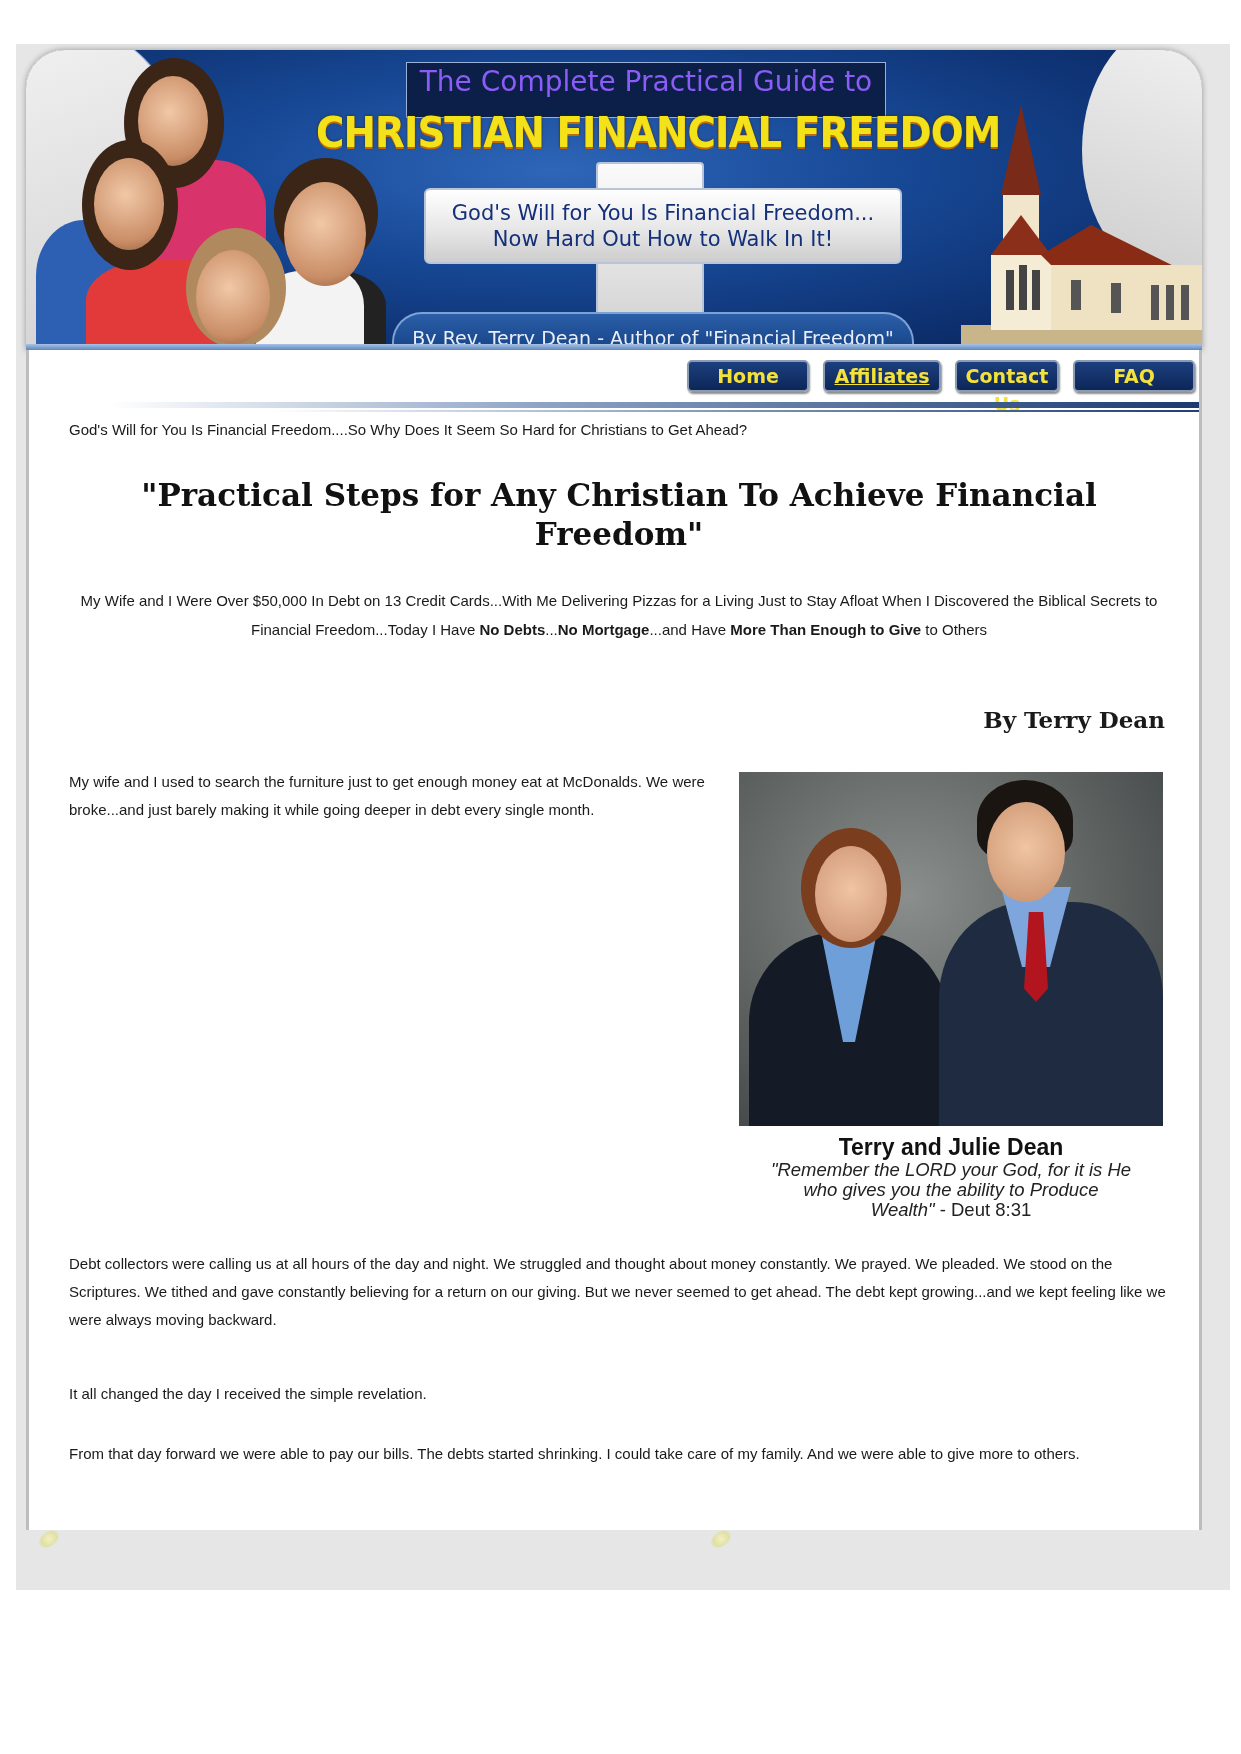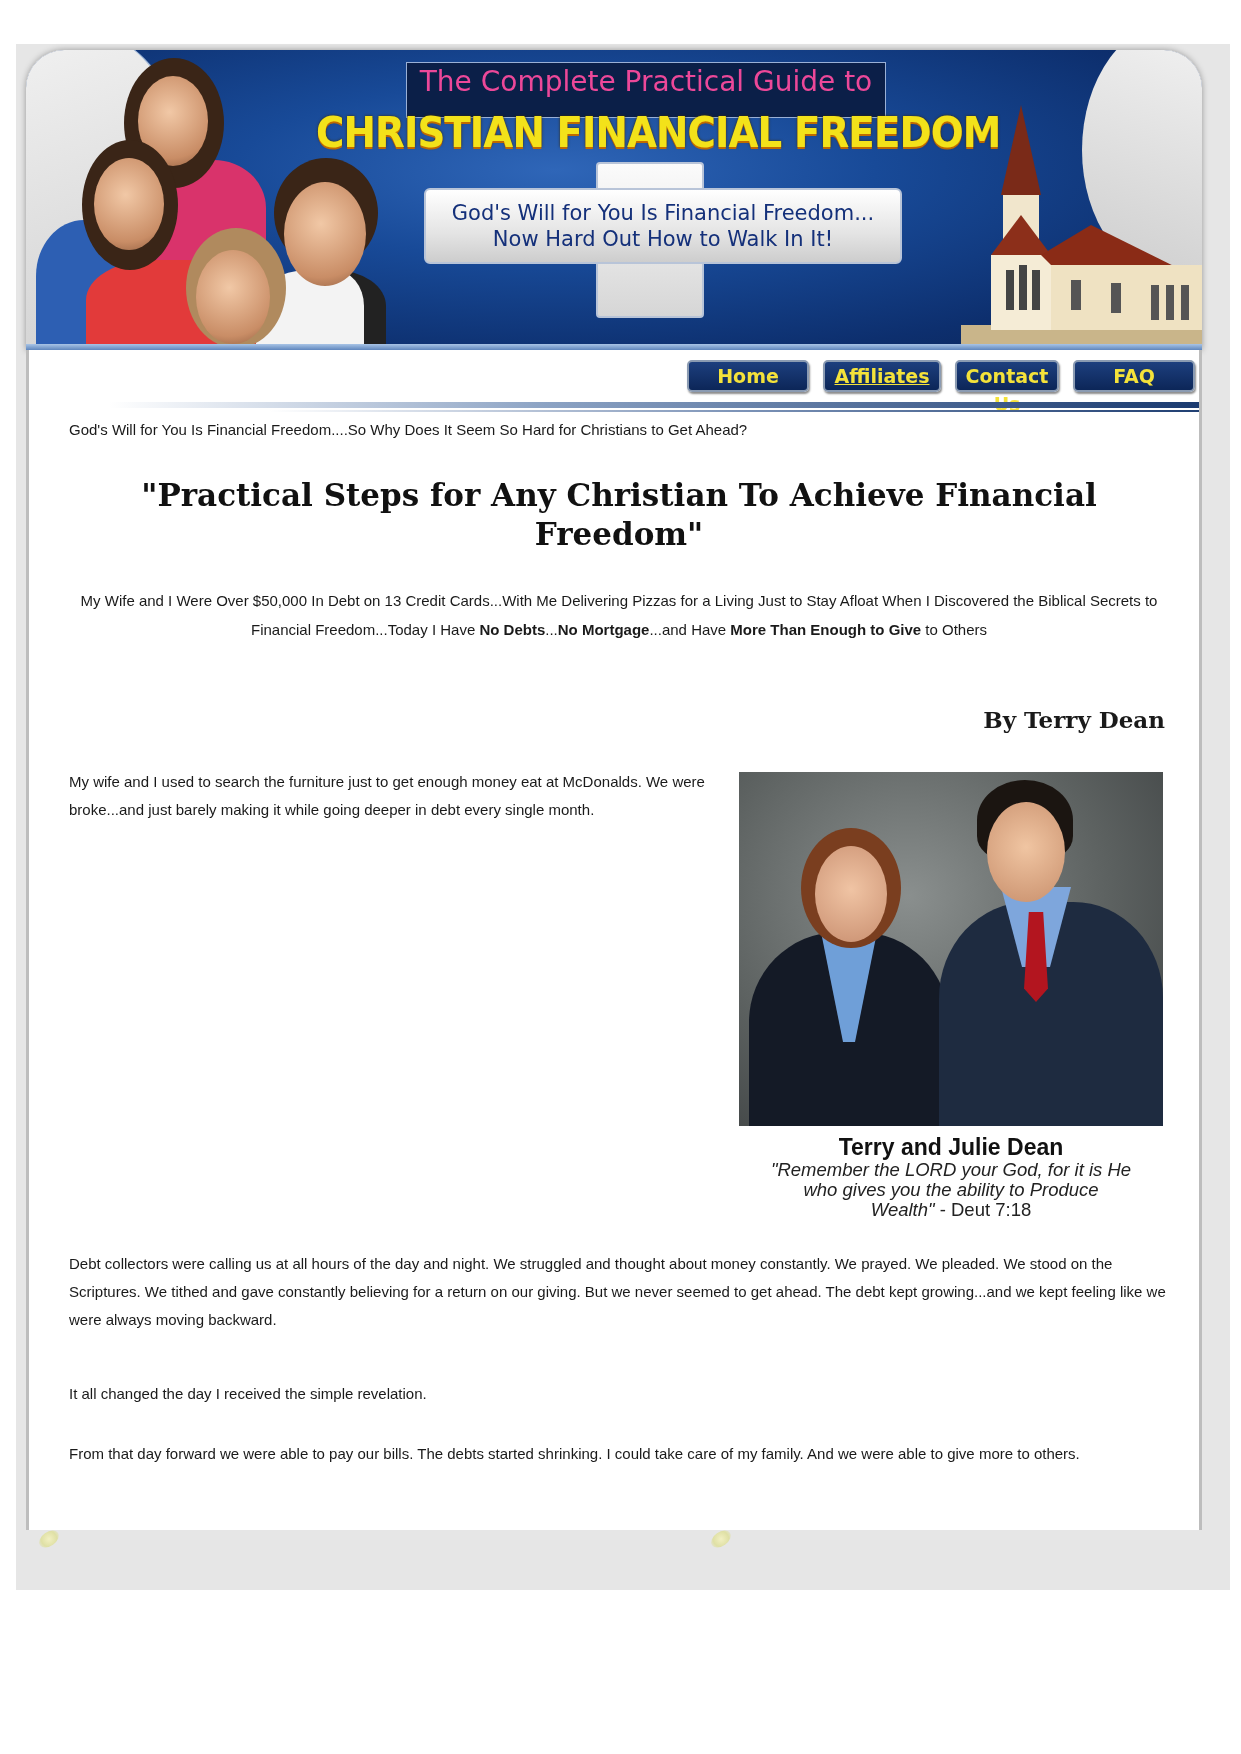--- a/index.html
+++ b/index.html
@@ -40,21 +40,21 @@
     position: absolute; left: 0; top: 0; width: 380px; height: 300px;
   }
   .person { position: absolute; border-radius: 50%; }
   .p-head { background: radial-gradient(circle at 45% 40%, #f1c8a6, #c98d66 70%, #8b5a3c); }
   .p-hair { background: #3a2517; }
   .shirt { position: absolute; border-radius: 40% 40% 0 0; }
 
   .banner-title-box {
     position: absolute; left: 380px; top: 12px; width: 480px; height: 56px;
     border: 1px solid #9ab0d6; background: #0b1f48;
-    color: #ec4899; font-size: 28px; text-align: center; line-height: 38px;
+    color: #8b5cf6; font-size: 28px; text-align: center; line-height: 38px;
     font-family: "DejaVu Sans", sans-serif;
   }
   .banner-headline {
     position: absolute; left: 290px; top: 52px; width: 690px; height: 60px;
     font-family: "DejaVu Sans", sans-serif; font-weight: bold; font-size: 43px;
     letter-spacing: -1px; line-height: 60px; text-align: center;
     color: #f3e21a; transform: scaleX(0.9); transform-origin: left center;
     text-shadow: 0 2px 0 #c06a00, 0 0 3px #3b2a00;
     white-space: nowrap;
   }
@@ -174,20 +174,21 @@
 
   <div class="banner-title-box">The Complete Practical Guide to</div>
   <div class="banner-headline">CHRISTIAN FINANCIAL FREEDOM</div>
 
   <div class="cross-v"></div>
   <div class="cross-h">
     <span>God's Will for You Is Financial Freedom...</span>
     <span>Now Hard Out How to Walk In It!</span>
   </div>
 
+  <div class="byline-tab">By Rev. Terry Dean - Author of "Financial Freedom"</div>
 
   <svg class="church" viewBox="0 0 241 245">
     <rect x="0" y="220" width="241" height="25" fill="#c9b58a"></rect>
     <polygon points="60,0 40,90 80,90" fill="#7a2a18"></polygon>
     <rect x="42" y="90" width="36" height="60" fill="#f1e6cc"></rect>
     <polygon points="30,150 60,110 90,150" fill="#8c2f1a"></polygon>
     <rect x="30" y="150" width="60" height="75" fill="#f5ecd6"></rect>
     <polygon points="80,150 130,120 241,175 241,185 90,160" fill="#8a2b16"></polygon>
     <rect x="90" y="160" width="151" height="65" fill="#efe2c2"></rect>
     <rect x="45" y="165" width="8" height="40" fill="#444"></rect>
@@ -232,21 +233,21 @@
       <div style="position:absolute;left:76px;top:74px;width:72px;height:96px;border-radius:50%;background:radial-gradient(circle at 50% 45%,#f0c4a4,#c98f70);"></div>
 
       <div style="position:absolute;left:200px;top:130px;width:224px;height:240px;background:#1e2b40;border-radius:40% 40% 0 0;"></div>
       <div style="position:absolute;left:262px;top:115px;width:70px;height:80px;background:#7ea6dc;clip-path:polygon(0 0,100% 0,70% 100%,30% 100%);"></div>
       <div style="position:absolute;left:285px;top:140px;width:24px;height:90px;background:#b3151f;clip-path:polygon(20% 0,80% 0,100% 85%,50% 100%,0 85%);"></div>
       <div style="position:absolute;left:238px;top:8px;width:96px;height:80px;border-radius:50% 50% 30% 30%;background:#1b1511;"></div>
       <div style="position:absolute;left:248px;top:30px;width:78px;height:100px;border-radius:50%;background:radial-gradient(circle at 50% 45%,#f0c5a2,#c88f6c);"></div>
     </div>
     <figcaption>
       <div class="caption-name">Terry and Julie Dean</div>
-      <div class="caption-quote"><i>"Remember the LORD your God, for it is He who gives you the ability to Produce Wealth"</i><span> - Deut 7:18</span></div>
+      <div class="caption-quote"><i>"Remember the LORD your God, for it is He who gives you the ability to Produce Wealth"</i><span> - Deut 8:31</span></div>
     </figcaption>
   </figure>
 
   <p class="txt para2">Debt collectors were calling us at all hours of the day and night. We struggled and thought about money constantly. We prayed. We pleaded. We stood on the Scriptures. We tithed and gave constantly believing for a return on our giving. But we never seemed to get ahead. The debt kept growing...and we kept feeling like we were always moving backward.</p>
   <p class="txt para3">It all changed the day I received the simple revelation.</p>
   <p class="txt para4">From that day forward we were able to pay our bills. The debts started shrinking. I could take care of my family. And we were able to give more to others.</p>
 </div>
 
 <div class="deco-leaf" style="left:38px;top:1532px;"></div>
 <div class="deco-leaf" style="left:710px;top:1532px;"></div>

